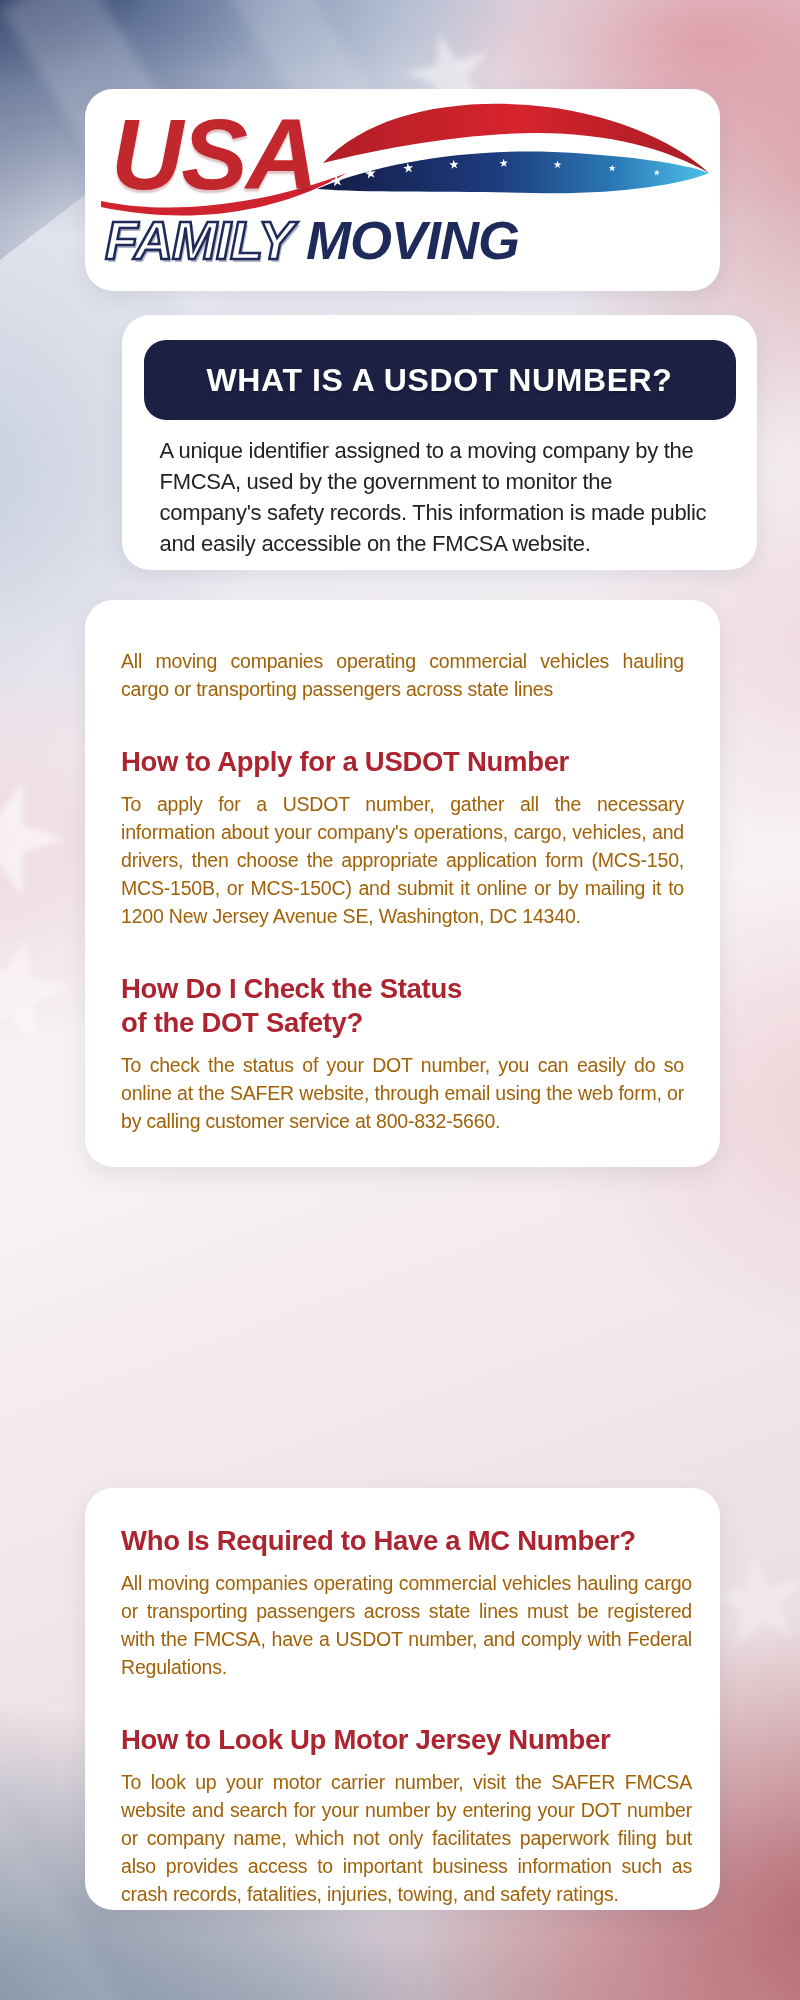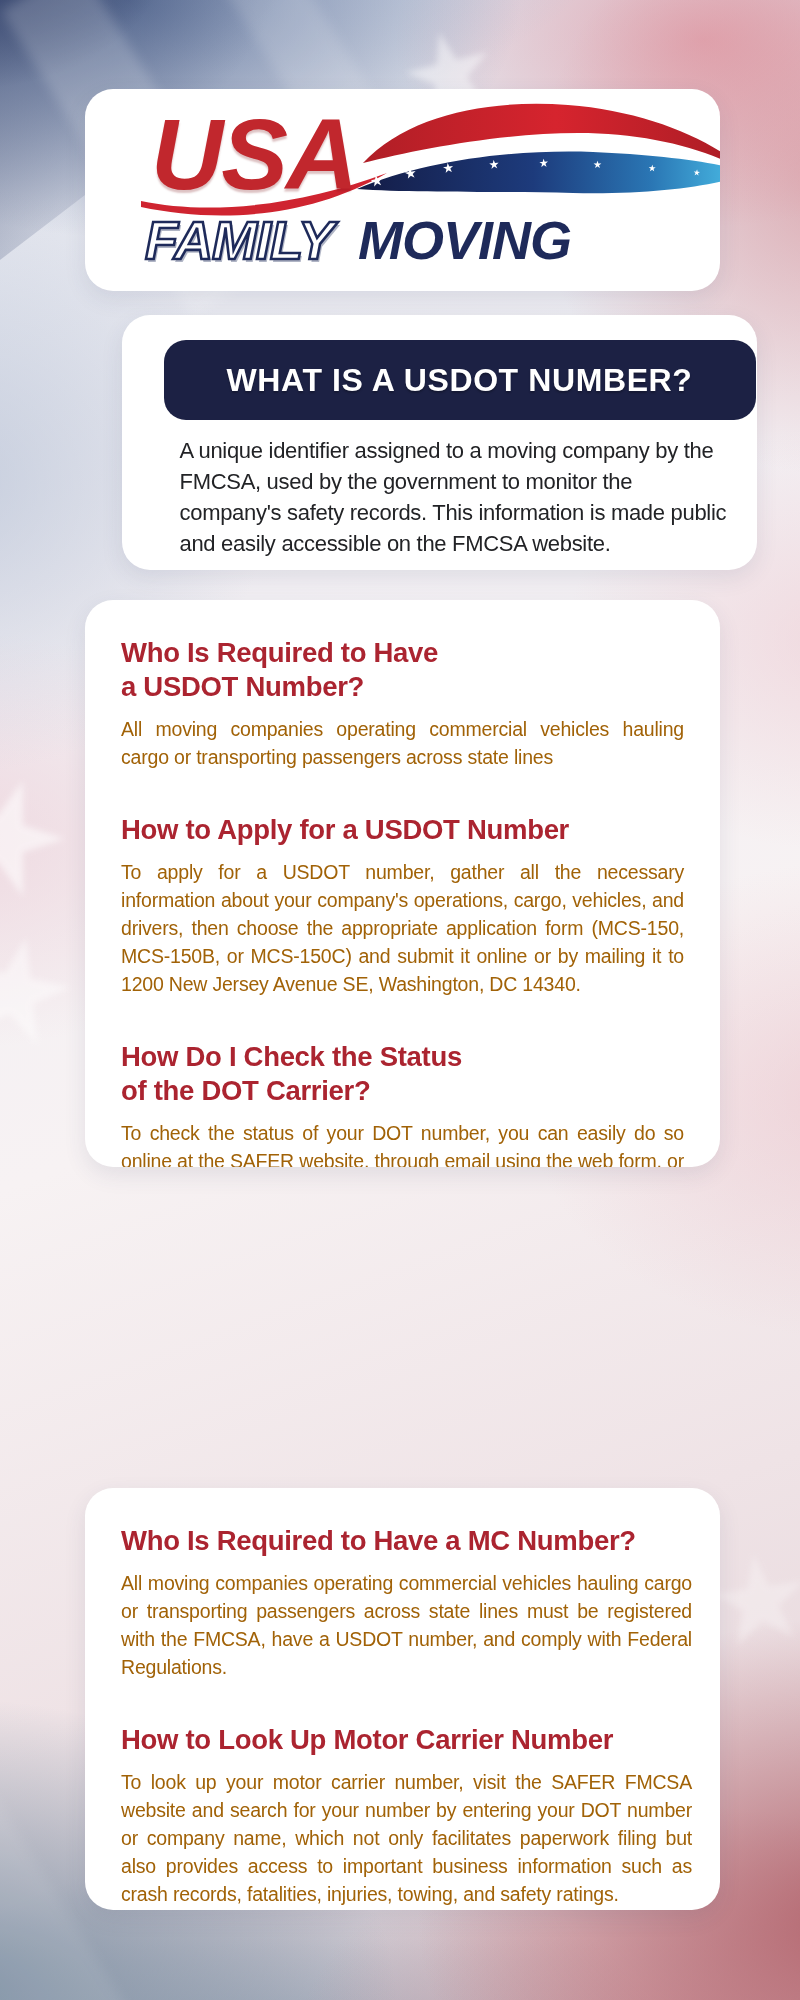--- a/index.html
+++ b/index.html
@@ -42,21 +42,20 @@
     position: absolute; color: #ffffff; filter: blur(3px);
     line-height: 1; pointer-events: none; font-family: "DejaVu Sans", sans-serif;
   }
 
   
   .card {
     position: absolute; left: 85px; width: 635px;
     background: #ffffff; border-radius: 28px;
     box-shadow: 0 8px 22px rgba(45,55,95,0.10);
     overflow: hidden;
-    padding-left: 40px;
   }
   .logo-card    { top: 89px;   height: 202px; }
   .usdot-card   { top: 315px;  height: 255px; margin-left: 37px; }
   .usdot-detail { top: 600px;  height: 567px; padding: 36px 36px 0 36px; }
   .mc-card      { top: 1197px; height: 261px; }
   .mc-detail    { top: 1488px; height: 422px; padding: 36px 28px 0 36px; }
 
   
   .logo-wrap { position: relative; width: 100%; height: 100%; }
   .logo-usa {
@@ -69,21 +68,21 @@
   .logo-swoosh { position: absolute; left: 228px; top: 8px; width: 400px; height: 112px; }
   .logo-bottom {
     position: absolute; left: 20px; top: 120px; white-space: nowrap;
     font-size: 54px; font-weight: 900; font-style: italic; letter-spacing: -1px;
   }
   .logo-family {
     color: #ffffff;
     -webkit-text-stroke: 2.6px #1e2a5a;
     text-shadow: 2px 3px 0 rgba(30,42,90,0.35);
   }
-  .logo-moving { color: #1e2a5a; margin-left: 12px; }
+  .logo-moving { color: #1e2a5a; }
 
   
   .pill {
     margin: 25px auto 0 auto; width: 592px; height: 80px;
     background: #1c2144; border-radius: 22px;
     display: flex; align-items: center; justify-content: center;
   }
   .pill-title {
     color: #ffffff; font-size: 32px; font-weight: 800; letter-spacing: 0.6px;
     text-shadow: 0 2px 2px rgba(0,0,0,0.25);
@@ -166,38 +165,34 @@
   </div>
 
   <div class="card usdot-card">
     <div class="pill">
       <div class="pill-title">WHAT IS A USDOT NUMBER?</div>
     </div>
     <p class="center-para">A unique identifier assigned to a moving company by the FMCSA, used by the government to monitor the company's safety records. This information is made public and easily accessible on the FMCSA website.</p>
   </div>
 
   <div class="card usdot-detail">
-    <h2 class="sec-h">
-      <span>Who Is Required to Have</span>
-      <span>a USDOT Number?</span>
-    </h2>
     <p class="sec-p">All moving companies operating commercial vehicles hauling cargo or transporting passengers across state lines</p>
 
     <h2 class="sec-h gap">How to Apply for a USDOT Number</h2>
     <p class="sec-p">To apply for a USDOT number, gather all the necessary information about your company's operations, cargo, vehicles, and drivers, then choose the appropriate application form (MCS-150, MCS-150B, or MCS-150C) and submit it online or by mailing it to 1200 New Jersey Avenue SE, Washington, DC 14340.</p>
 
     <h2 class="sec-h gap">
       <span>How Do I Check the Status</span>
-      <span>of the DOT Carrier?</span>
+      <span>of the DOT Safety?</span>
     </h2>
     <p class="sec-p">To check the status of your DOT number, you can easily do so online at the SAFER website, through email using the web form, or by calling customer service at 800-832-5660.</p>
   </div>
 
 
   <div class="card mc-detail">
     <h2 class="sec-h">Who Is Required to Have a MC Number?</h2>
     <p class="sec-p">All moving companies operating commercial vehicles hauling cargo or transporting passengers across state lines must be registered with the FMCSA, have a USDOT number, and comply with Federal Regulations.</p>
 
-    <h2 class="sec-h gap">How to Look Up Motor Carrier Number</h2>
+    <h2 class="sec-h gap">How to Look Up Motor Jersey Number</h2>
     <p class="sec-p">To look up your motor carrier number, visit the SAFER FMCSA website and search for your number by entering your DOT number or company name, which not only facilitates paperwork filing but also provides access to important business information such as crash records, fatalities, injuries, towing, and safety ratings.</p>
   </div>
 
 </div>
 
 </body></html>

